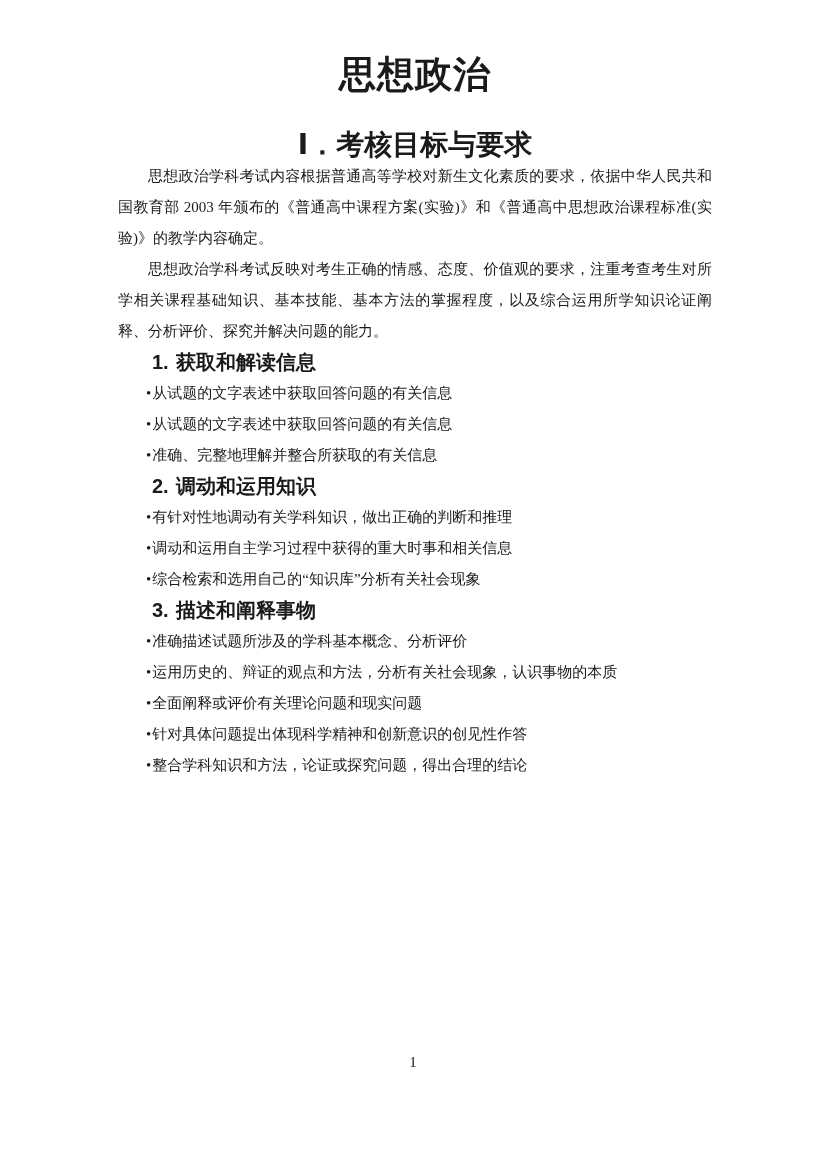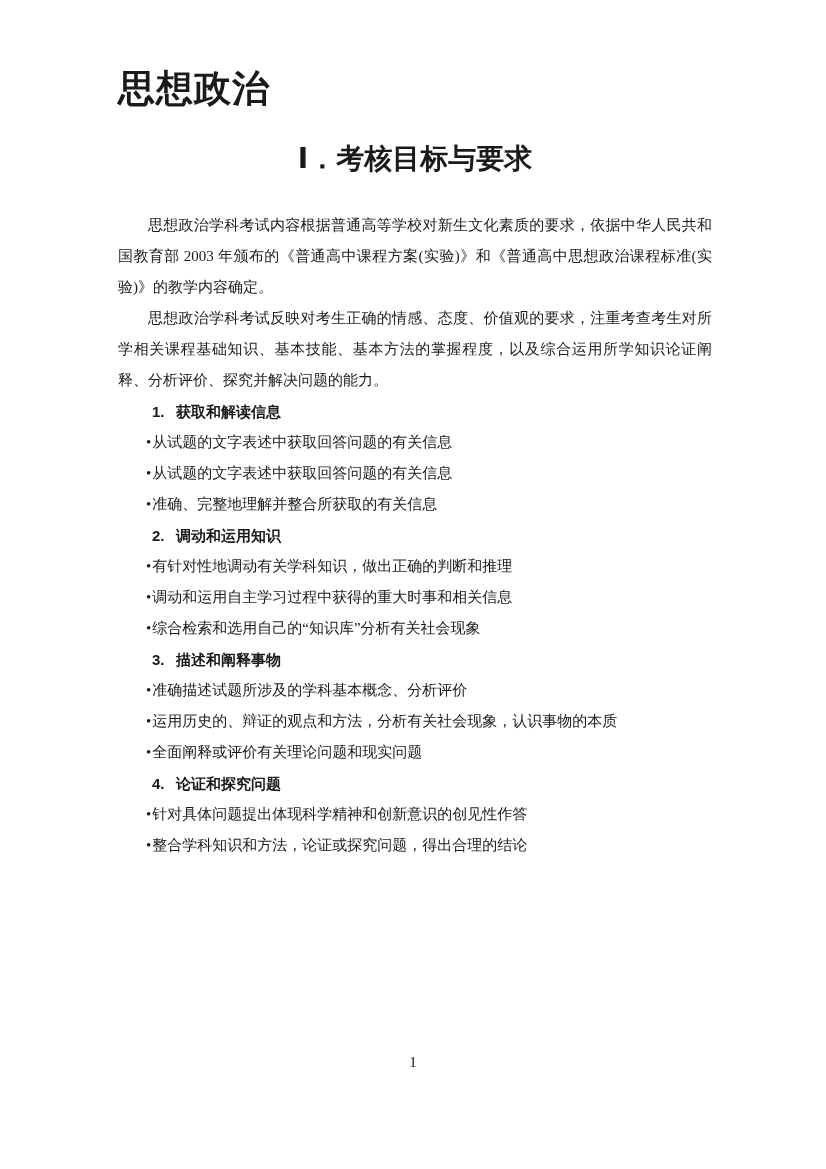--- a/index.html
+++ b/index.html
@@ -13,50 +13,49 @@
     width: 826px;
     height: 1169px;
     background: #ffffff;
     color: #1a1a1a;
     overflow: hidden;
   }
   .content {
     padding: 0 114px 0 118px;
   }
   .doc-title {
-    padding-top: 64px;
+    padding-top: 50px;
     font-size: 37px;
     line-height: 50px;
     font-weight: bold;
-    text-align: left;
+    text-align: center;
     letter-spacing: 1px;
     font-family: "Liberation Serif", "DejaVu Serif", serif;
   }
   .doc-subtitle {
     margin-top: 29px;
     font-size: 28px;
     line-height: 32px;
     font-weight: bold;
     text-align: center;
     font-family: "Liberation Sans", "DejaVu Sans", sans-serif;
   }
   .body-text {
-    margin-top: 35px;
     font-size: 15px;
     line-height: 31px;
   }
   .para {
     text-indent: 2em;
     text-align: justify;
   }
   .obj-head {
     padding-left: 34px;
     font-family: "Liberation Sans", "DejaVu Sans", sans-serif;
     font-weight: bold;
-    font-size: 15px;
+    font-size: 20px;
   }
   .obj-num {
     display: inline-block;
     min-width: 24px;
   }
   .bullet-line {
     padding-left: 28px;
   }
   .bullet {
     display: inline-block;
@@ -102,21 +101,20 @@
       </div>
 
       <div class="obj">
         <div class="obj-head"><span class="obj-num">3.</span><span class="obj-title">描述和阐释事物</span></div>
         <div class="bullet-line"><span class="bullet">•</span><span>准确描述试题所涉及的学科基本概念、分析评价</span></div>
         <div class="bullet-line"><span class="bullet">•</span><span>运用历史的、辩证的观点和方法，分析有关社会现象，认识事物的本质</span></div>
         <div class="bullet-line"><span class="bullet">•</span><span>全面阐释或评价有关理论问题和现实问题</span></div>
       </div>
 
       <div class="obj">
-        <div class="obj-head"><span class="obj-num">4.</span><span class="obj-title">论证和探究问题</span></div>
         <div class="bullet-line"><span class="bullet">•</span><span>针对具体问题提出体现科学精神和创新意识的创见性作答</span></div>
         <div class="bullet-line"><span class="bullet">•</span><span>整合学科知识和方法，论证或探究问题，得出合理的结论</span></div>
       </div>
 
     </div>
   </div>
 
   <div class="footer">
     <span>1</span>
   </div>

